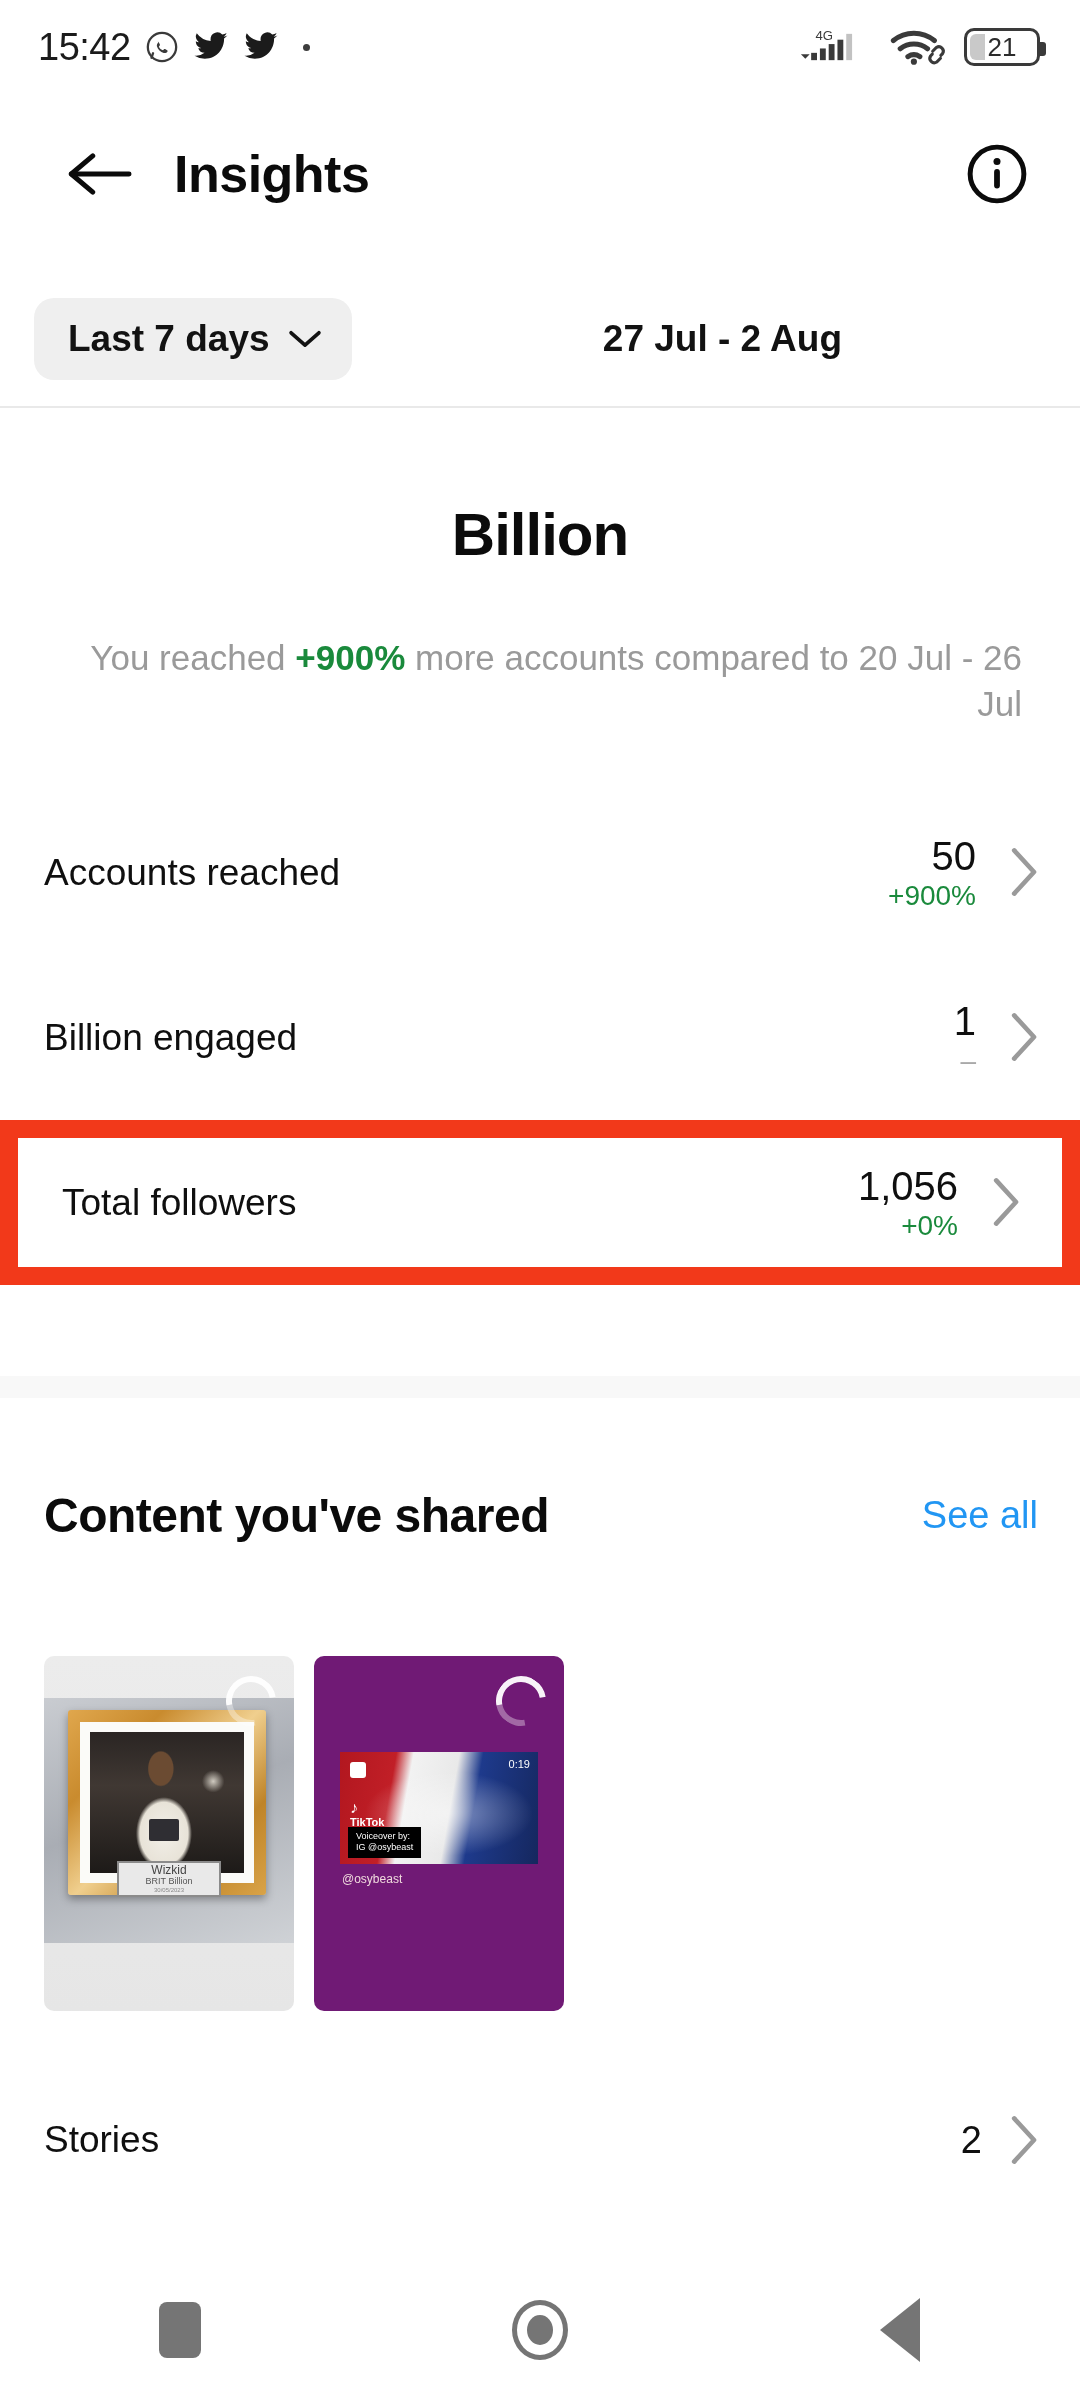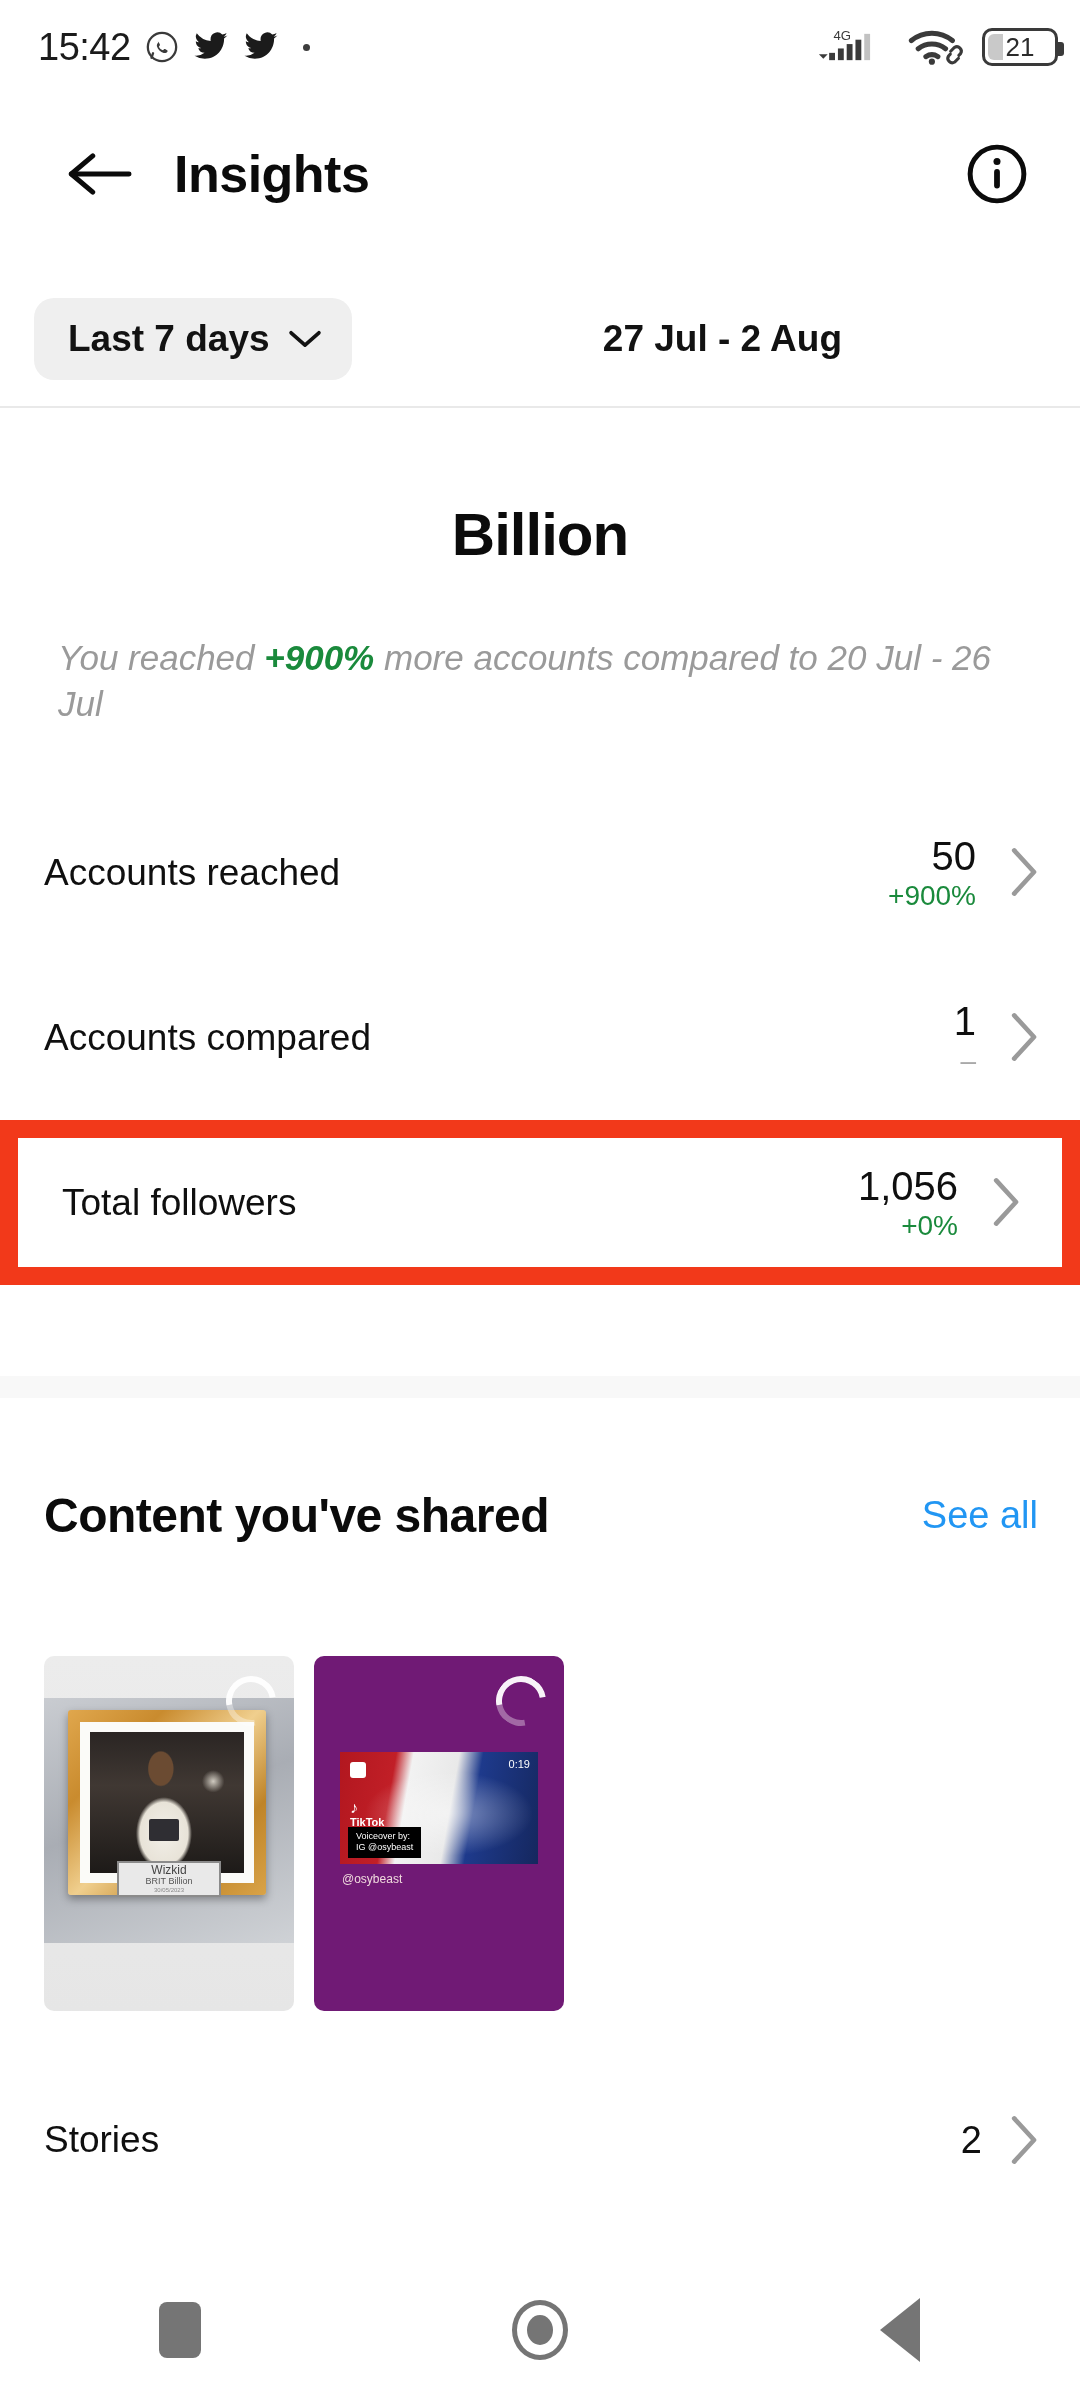--- a/index.html
+++ b/index.html
@@ -8,21 +8,21 @@
     background: #ffffff;
     font-family: "Liberation Sans", sans-serif;
     overflow: hidden;
   }
   .screen { position: relative; width: 1080px; height: 2400px; background:#fff; }
 
   
   .statusbar {
     position:absolute; top:0; left:0; width:1080px; height:94px;
     display:flex; align-items:center; justify-content:space-between;
-    padding: 0 22px 0 38px;
+    padding: 0 40px 0 38px;
   }
   .sb-left { display:flex; align-items:center; gap:14px; }
   .sb-time { font-size:38px; font-weight:400; color:#1b1b1b; letter-spacing:-0.5px; }
   .sb-right { display:flex; align-items:center; gap:16px; }
   .ico { display:inline-flex; align-items:center; justify-content:center; }
   .sb-dot { width:7px; height:7px; border-radius:50%; background:#3d3d3d; margin-left:10px; }
 
   .battery {
     position:relative; width:76px; height:38px; border:3px solid #3a3a3a;
     border-radius:10px; display:flex; align-items:center; justify-content:center;
@@ -58,23 +58,22 @@
   .daterange { margin-left:auto; font-size:37px; font-weight:700; color:#121212; }
   .hr-thin { position:absolute; top:406px; left:0; width:1080px; height:2px; background:#e9e9e9; }
 
   
   .overview-title {
     position:absolute; top:500px; left:0; width:1080px;
     text-align:center; font-size:60px; font-weight:700; color:#0b0b0b; letter-spacing:-1px;
   }
   .overview-sub {
     position:absolute; top:635px; left:0; width:1080px;
-    text-align:left; font-size:35px; font-weight:400; color:#9a9a9a; line-height:1.32;
+    text-align:right; font-size:35px; font-weight:400; color:#9a9a9a; line-height:1.32;
     padding: 0 58px;
-    font-style: italic;
   }
   .green { color:#1a8a3c; font-weight:700; }
 
   
   .metric {
     position:absolute; left:0; width:1080px; height:165px;
     display:flex; align-items:center; padding:0 38px 0 44px;
   }
   .m1 { top:790px; }
   .m2 { top:955px; }
@@ -296,21 +295,21 @@
       </span>
       <span class="chev">
         <svg width="34" height="54" viewBox="0 0 18 30">
             <path d="M3 3 L14 15 L3 27" fill="none" stroke="#9a9a9a" stroke-width="2.6" stroke-linecap="round" stroke-linejoin="round"></path>
           </svg>
       </span>
     </span>
   </div>
 
   <div class="metric m2">
-    <span class="m-label">Accounts compared</span>
+    <span class="m-label">Billion engaged</span>
     <span class="m-right">
       <span class="m-vals">
         <span class="m-value">1</span>
         <span class="m-delta neutral">–</span>
       </span>
       <span class="chev">
         <svg width="34" height="54" viewBox="0 0 18 30">
             <path d="M3 3 L14 15 L3 27" fill="none" stroke="#9a9a9a" stroke-width="2.6" stroke-linecap="round" stroke-linejoin="round"></path>
           </svg>
       </span>

